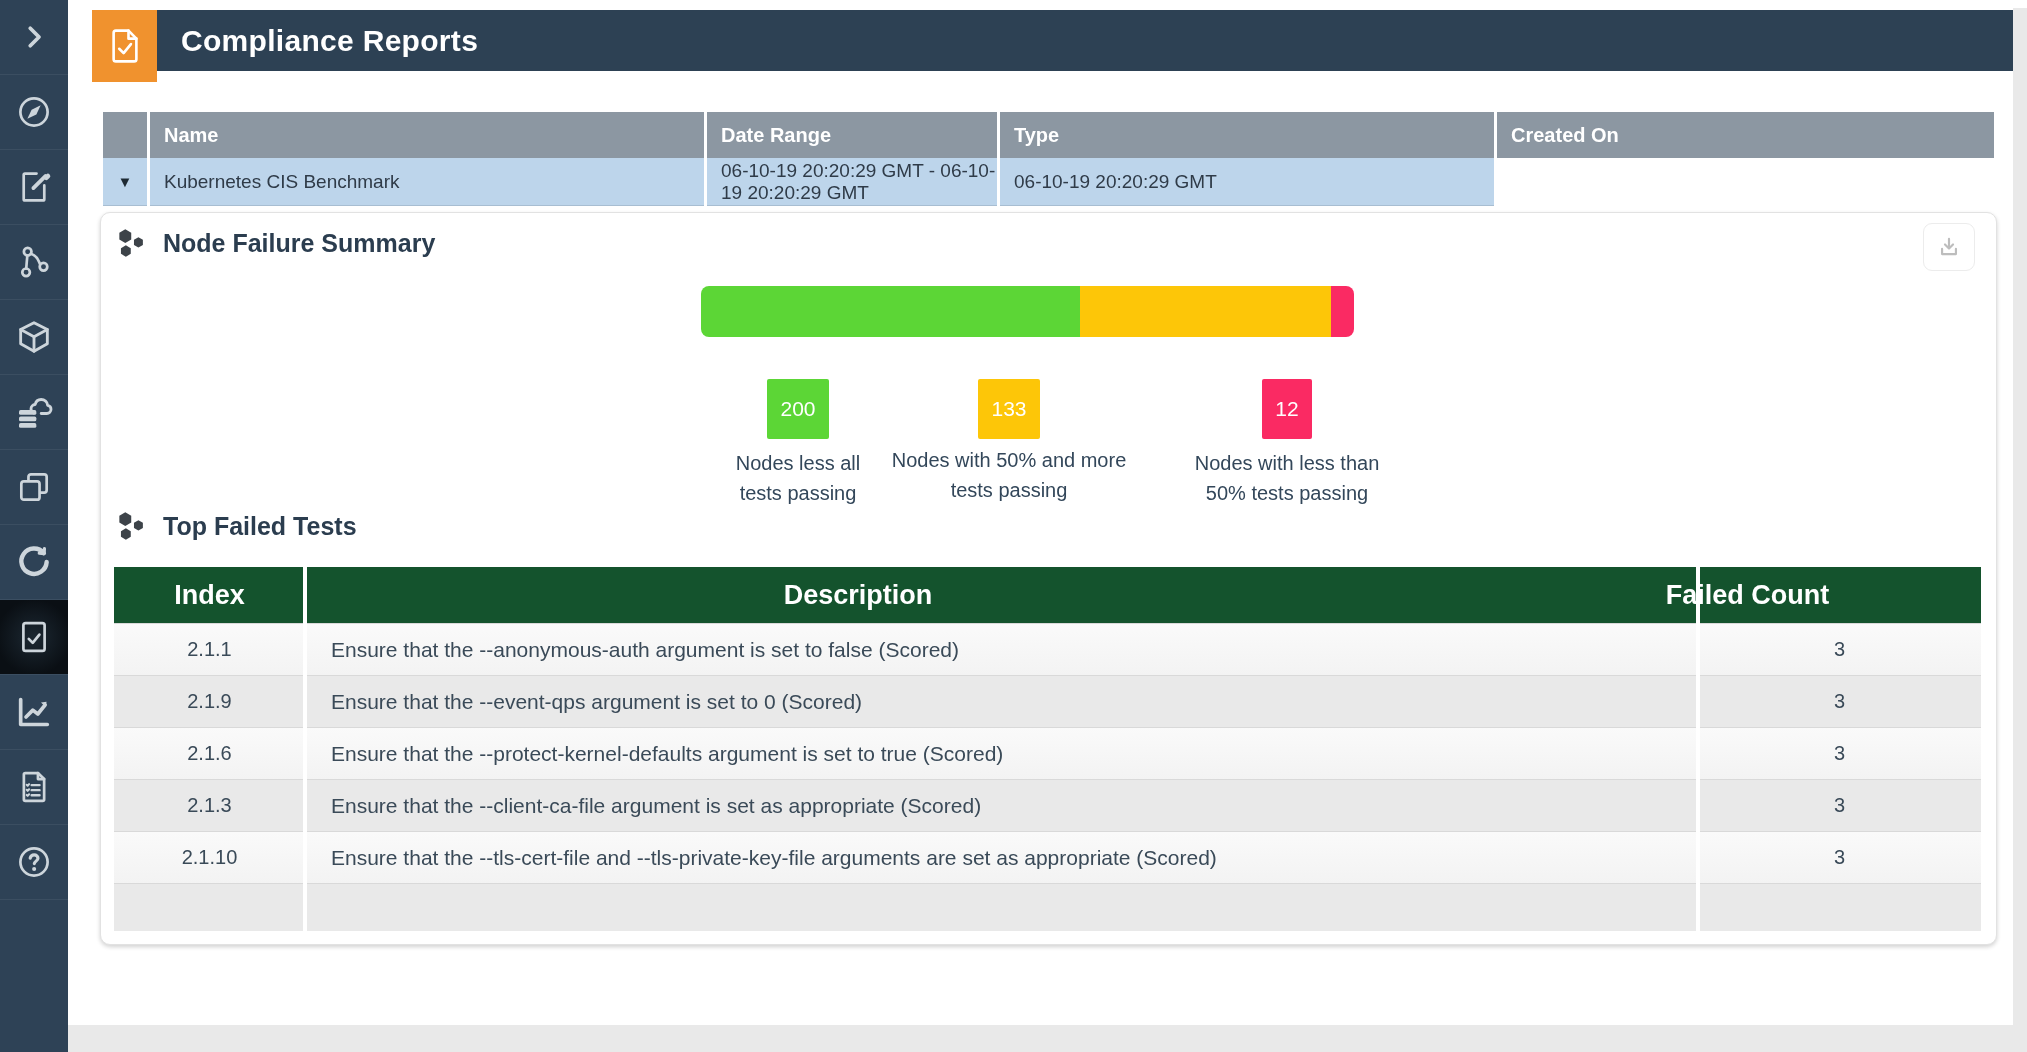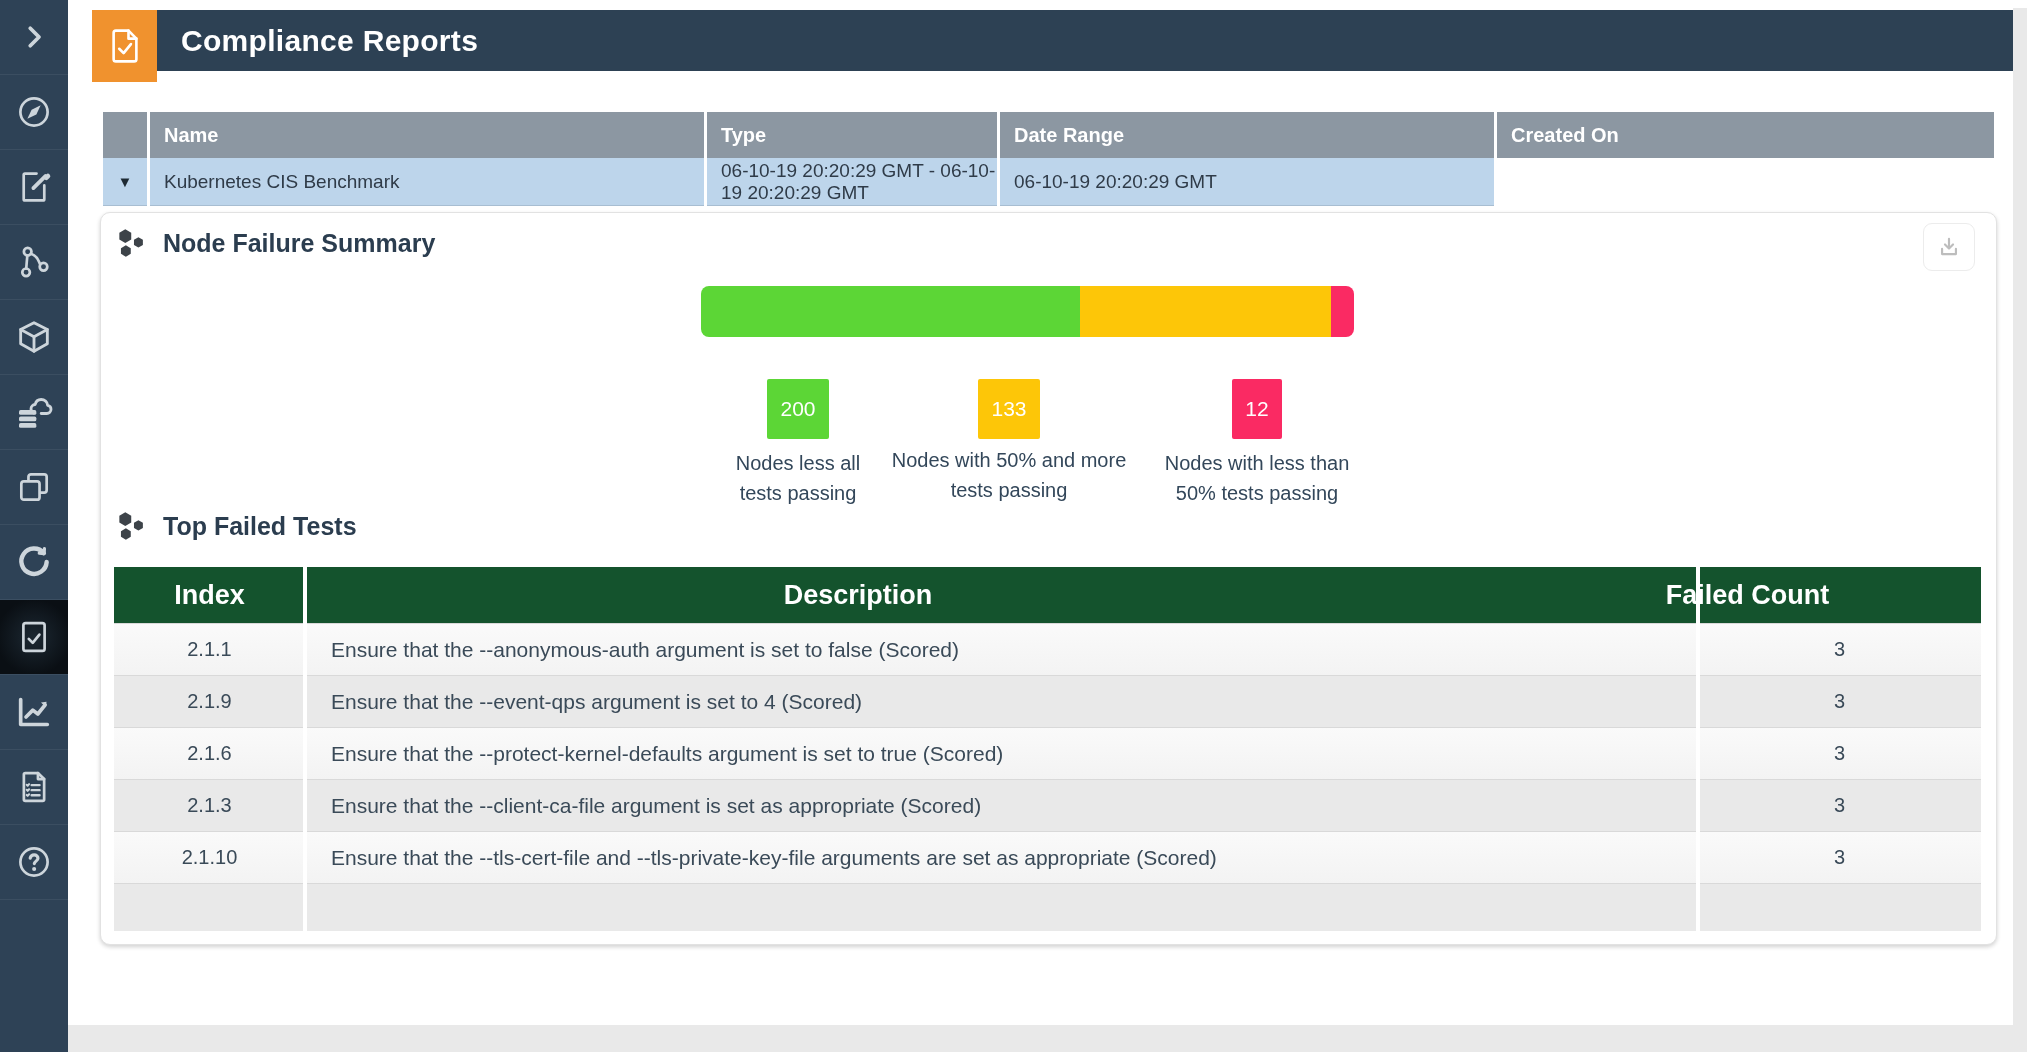--- a/index.html
+++ b/index.html
@@ -177,22 +177,22 @@
         </svg>
     </div>
     <div class="title-rest">
       <h1>Compliance Reports</h1>
     </div>
   </header>
 
   <section class="report-table">
     <div class="rt-h noPad"></div>
     <div class="rt-h">Name</div>
+    <div class="rt-h">Date Range</div>
     <div class="rt-h">Type</div>
-    <div class="rt-h">Date Range</div>
     <div class="rt-h">Created On</div>
 
     <div class="rt-c expander">▼</div>
     <div class="rt-c">Kubernetes CIS Benchmark</div>
     <div class="rt-c">06-10-19 20:20:29 GMT - 06-10-19 20:20:29 GMT</div>
     <div class="rt-c">06-10-19 20:20:29 GMT</div>
   </section>
 
   <section class="card">
 
@@ -220,21 +220,21 @@
       </div>
 
     <div class="legend-col" style="left:587px;width:220px;">
       <span class="legend-badge" style="background: rgb(92, 214, 54);">200</span>
       <div class="legend-label" style="max-width:160px;">Nodes less all tests passing</div>
     </div>
     <div class="legend-col" style="left:768px;width:280px;">
       <span class="legend-badge" style="background: rgb(253, 198, 8);">133</span>
       <div class="legend-label" style="max-width:240px;margin-top:6px;">Nodes with 50% and more tests passing</div>
     </div>
-    <div class="legend-col" style="left:1026px;width:260px;">
+    <div class="legend-col" style="left:1056px;width:260px;">
       <span class="legend-badge" style="background: rgb(250, 42, 99);">12</span>
       <div class="legend-label" style="max-width:230px;">Nodes with less than 50% tests passing</div>
     </div>
 
     <div class="card-heading" style="left:14px;top:297px;">
       <svg class="hex-icon" viewBox="0 0 28 28">
         <polygon points="9,2 14.2,5 14.2,11 9,14 3.8,11 3.8,5"></polygon>
         <polygon points="20.5,9 24.4,11.25 24.4,15.75 20.5,18 16.6,15.75 16.6,11.25"></polygon>
         <polygon points="9.5,16 13.8,18.5 13.8,23.5 9.5,26 5.2,23.5 5.2,18.5"></polygon>
       </svg>
@@ -251,21 +251,21 @@
         <div style="left:1492px;width:283px;">Failed Count</div>
       </div>
 
       <div class="ft-row light">
         <div class="c-index">2.1.1</div>
         <div class="c-desc">Ensure that the --anonymous-auth argument is set to false (Scored)</div>
         <div class="c-count">3</div>
       </div>
       <div class="ft-row dark">
         <div class="c-index">2.1.9</div>
-        <div class="c-desc">Ensure that the --event-qps argument is set to 4 (Scored)</div>
+        <div class="c-desc">Ensure that the --event-qps argument is set to 0 (Scored)</div>
         <div class="c-count">3</div>
       </div>
       <div class="ft-row light">
         <div class="c-index">2.1.6</div>
         <div class="c-desc">Ensure that the --protect-kernel-defaults argument is set to true (Scored)</div>
         <div class="c-count">3</div>
       </div>
       <div class="ft-row dark">
         <div class="c-index">2.1.3</div>
         <div class="c-desc">Ensure that the --client-ca-file argument is set as appropriate (Scored)</div>

